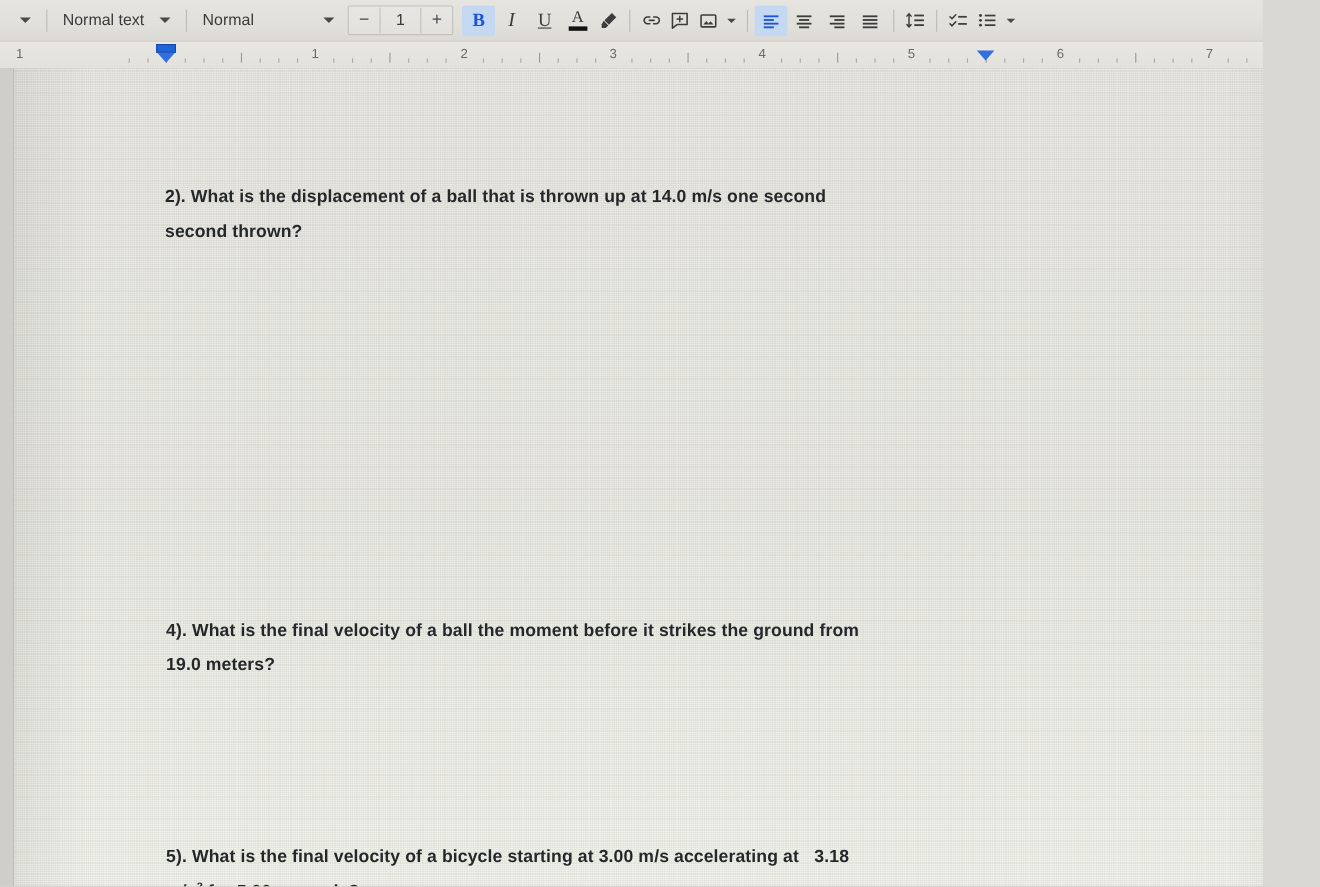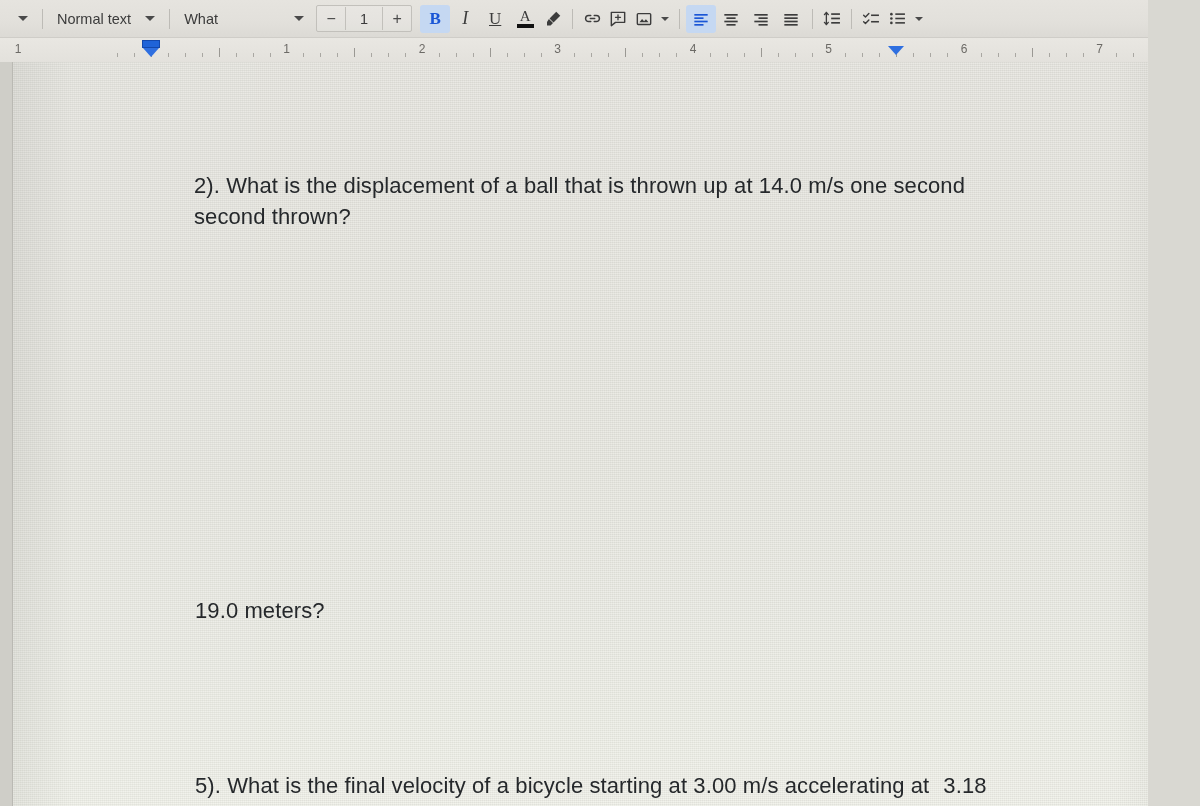--- a/index.html
+++ b/index.html
@@ -267,26 +267,25 @@
   .doc-body {
     position: absolute;
     left: 137px;
     top: 0;
     width: 900px;
     height: 744px;
   }
   .para {
     position: absolute;
     font-family: "Liberation Sans", sans-serif;
-    font-weight: 400;
-    font-size: 22px;
+    font-weight: 700;
+    font-size: 16px;
     line-height: 31px;
     color: #25282b;
     letter-spacing: 0.1px;
-    margin-left: 44px;
   }
   .para sup {
     font-size: 0.62em;
     vertical-align: super;
     line-height: 0;
   }
   .gap { display: inline-block; width: 14px; }
 
   #q2 { top: 86px; left: 0; width: 850px; }
   #q3 { top: 297px; left: 1px; width: 900px; }
@@ -307,21 +306,21 @@
     <div class="sep"></div>
 
     <div class="style-box">
       <span class="style-label">Normal text</span>
       <span class="caret"></span>
     </div>
 
     <div class="sep"></div>
 
     <div class="font-box">
-      <span class="font-label">What</span>
+      <span class="font-label">Normal</span>
       <span class="caret"></span>
     </div>
 
     <div class="size-stepper">
       <div class="size-btn">−</div>
       <div class="size-val">1</div>
       <div class="size-btn">+</div>
     </div>
 
     <div style="width:8px;flex:none;"></div>
@@ -540,21 +539,21 @@
 
       <div class="doc-body">
 
         <p class="para" id="q2">
           <span>2).  What is the displacement of a ball that is thrown up at 14.0 m/s one second</span><br>
           <span>second thrown?</span>
         </p>
 
 
         <p class="para" id="q4">
-          <br>
+          <span>4).  What is the final velocity of a ball the moment before it strikes the ground from</span><br>
           <span>19.0 meters?</span>
         </p>
 
         <p class="para" id="q5">
           <span>5).  What is the final velocity of a bicycle starting at 3.00 m/s accelerating at</span><span class="gap"></span><span>3.18</span><br>
           <span>m/s</span><sup>2</sup><span> for 5.00 seconds?</span>
         </p>
 
       </div>
     </div>

